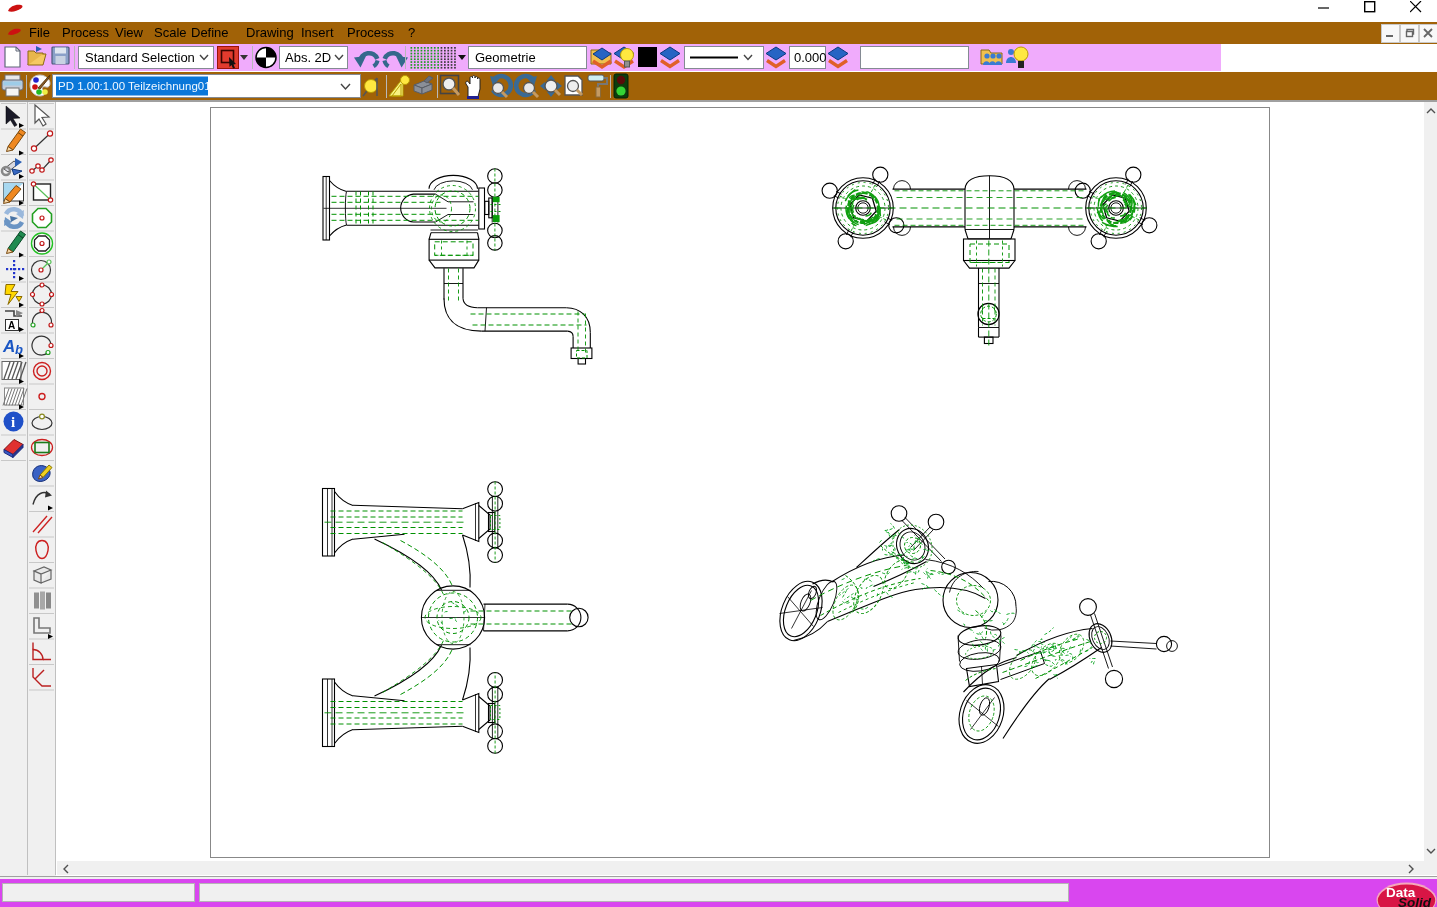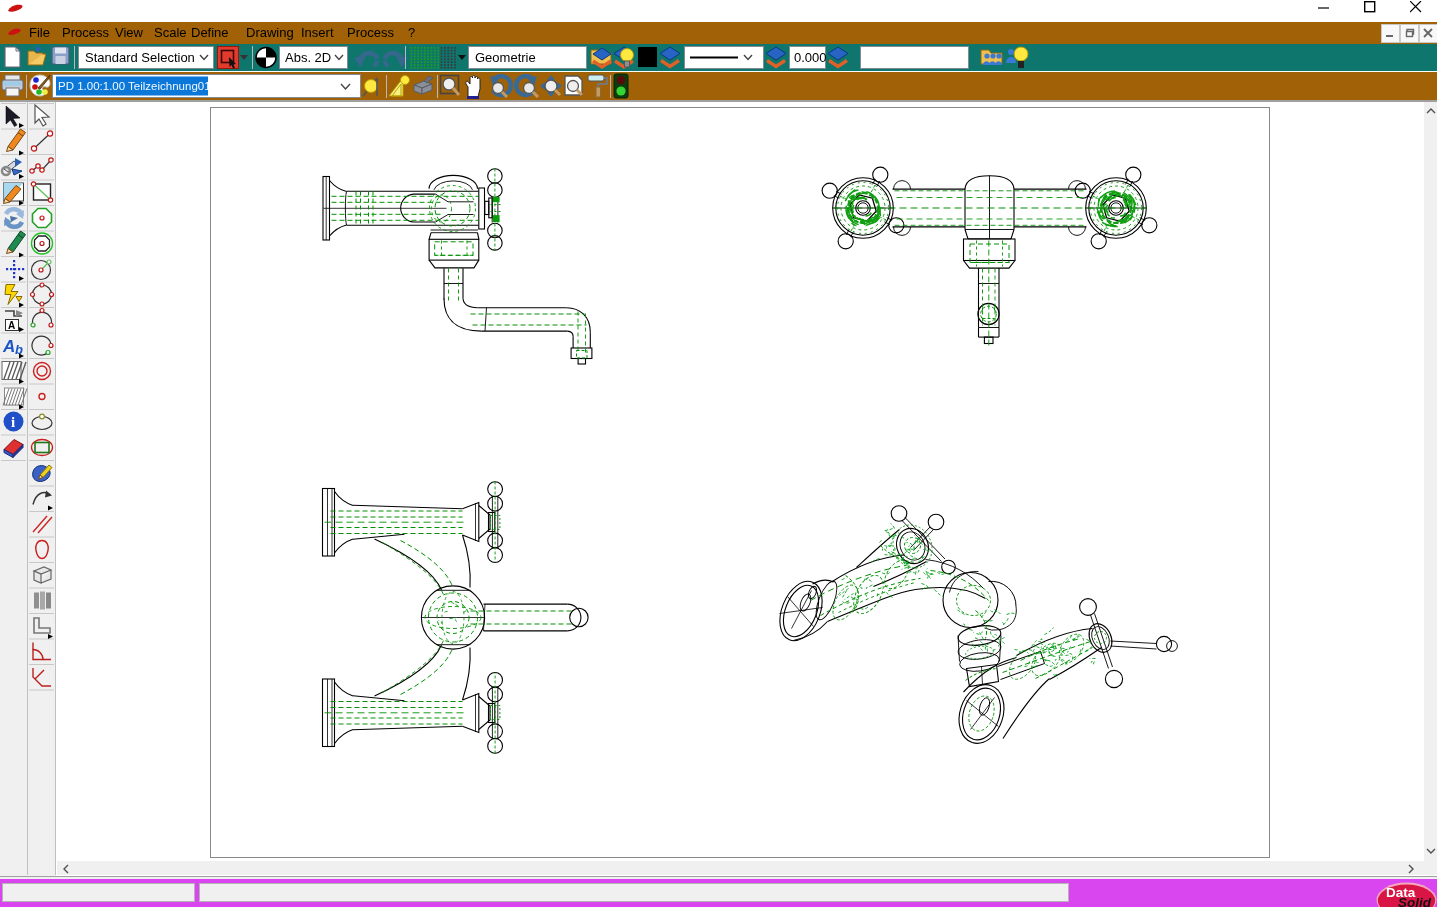--- a/index.html
+++ b/index.html
@@ -2,21 +2,21 @@
 <html><head>
 <meta charset="utf-8">
 <style>
 html,body{margin:0;padding:0;}
 body{width:1437px;height:907px;overflow:hidden;font-family:"Liberation Sans",sans-serif;background:#fff;position:relative;}
 .abs{position:absolute;}
 #titlebar{left:0;top:0;width:1437px;height:22px;background:#fff;}
 #titletext{left:30px;top:4px;font-size:11.8px;color:#000;white-space:pre;}
 #menubar{left:0;top:22px;width:1437px;height:22px;background:#a16207;}
 .menuitem{position:absolute;top:3px;font-size:13px;color:#000;}
-#tb1{left:0;top:44px;width:1437px;height:27px;background:#0f766e;}
+#tb1{left:0;top:44px;width:1221px;height:27px;background:#f0abfc;}
 #tb2{left:0;top:72px;width:1437px;height:28px;background:#a16207;}
 #tbsep{left:0;top:100px;width:1437px;height:2px;background:#a0a0a0;border-bottom:1px solid #f0f0f0;}
 #mainarea{left:0;top:102px;width:1437px;height:774px;background:#fff;}
 #palette{left:0;top:102px;width:56px;height:774px;background:#f0f0f0;}
 #sheet{left:210px;top:107px;width:1058px;height:749px;background:#fff;border:1px solid #888;}
 #vscroll{left:1424px;top:102px;width:13px;height:759px;background:#f0f0f0;}
 #hscroll{left:57px;top:861px;width:1367px;height:14px;background:#f0f0f0;}
 #corner{left:1424px;top:861px;width:13px;height:14px;background:#f0f0f0;}
 #winborder{left:0;top:876px;width:1437px;height:3px;background:#f0f0f0;border-top:1px solid #a0a0a0;}
 #statusbar{left:0;top:879px;width:1437px;height:28px;background:#d946ef;}

